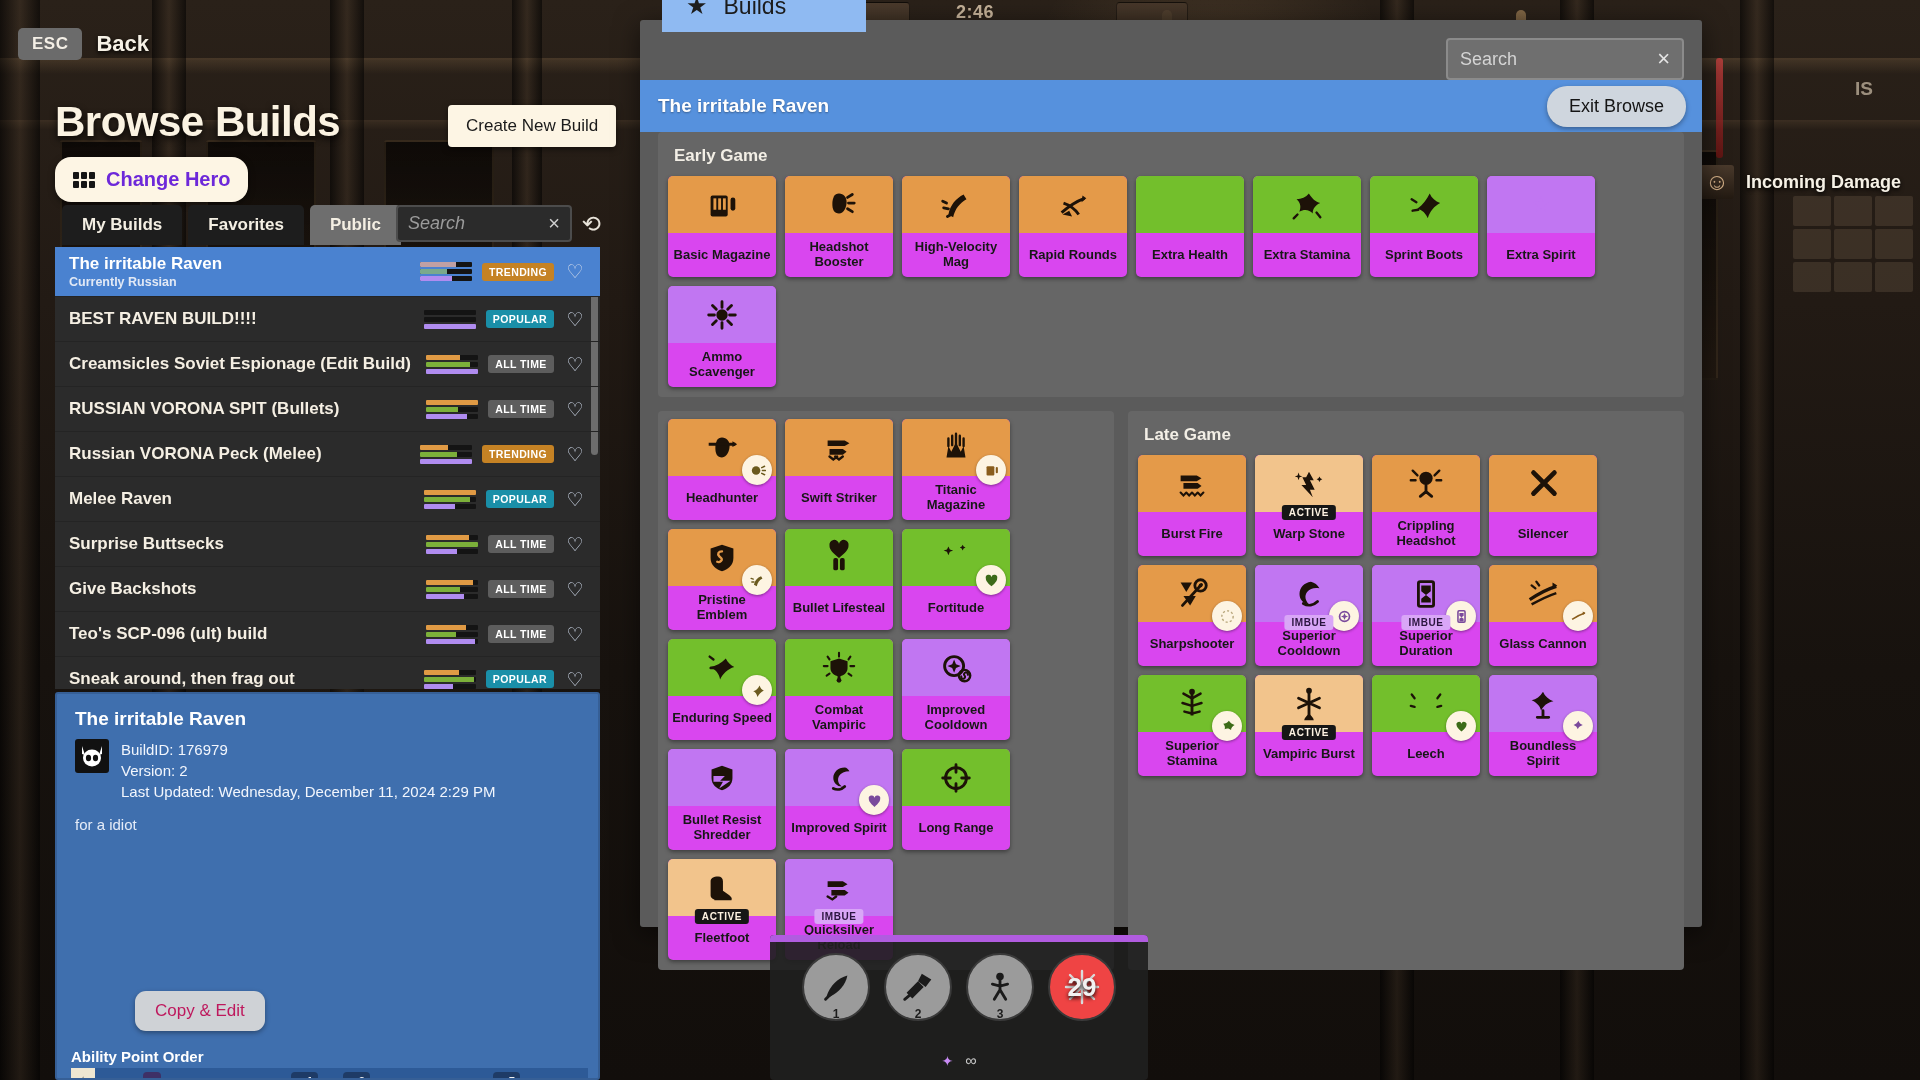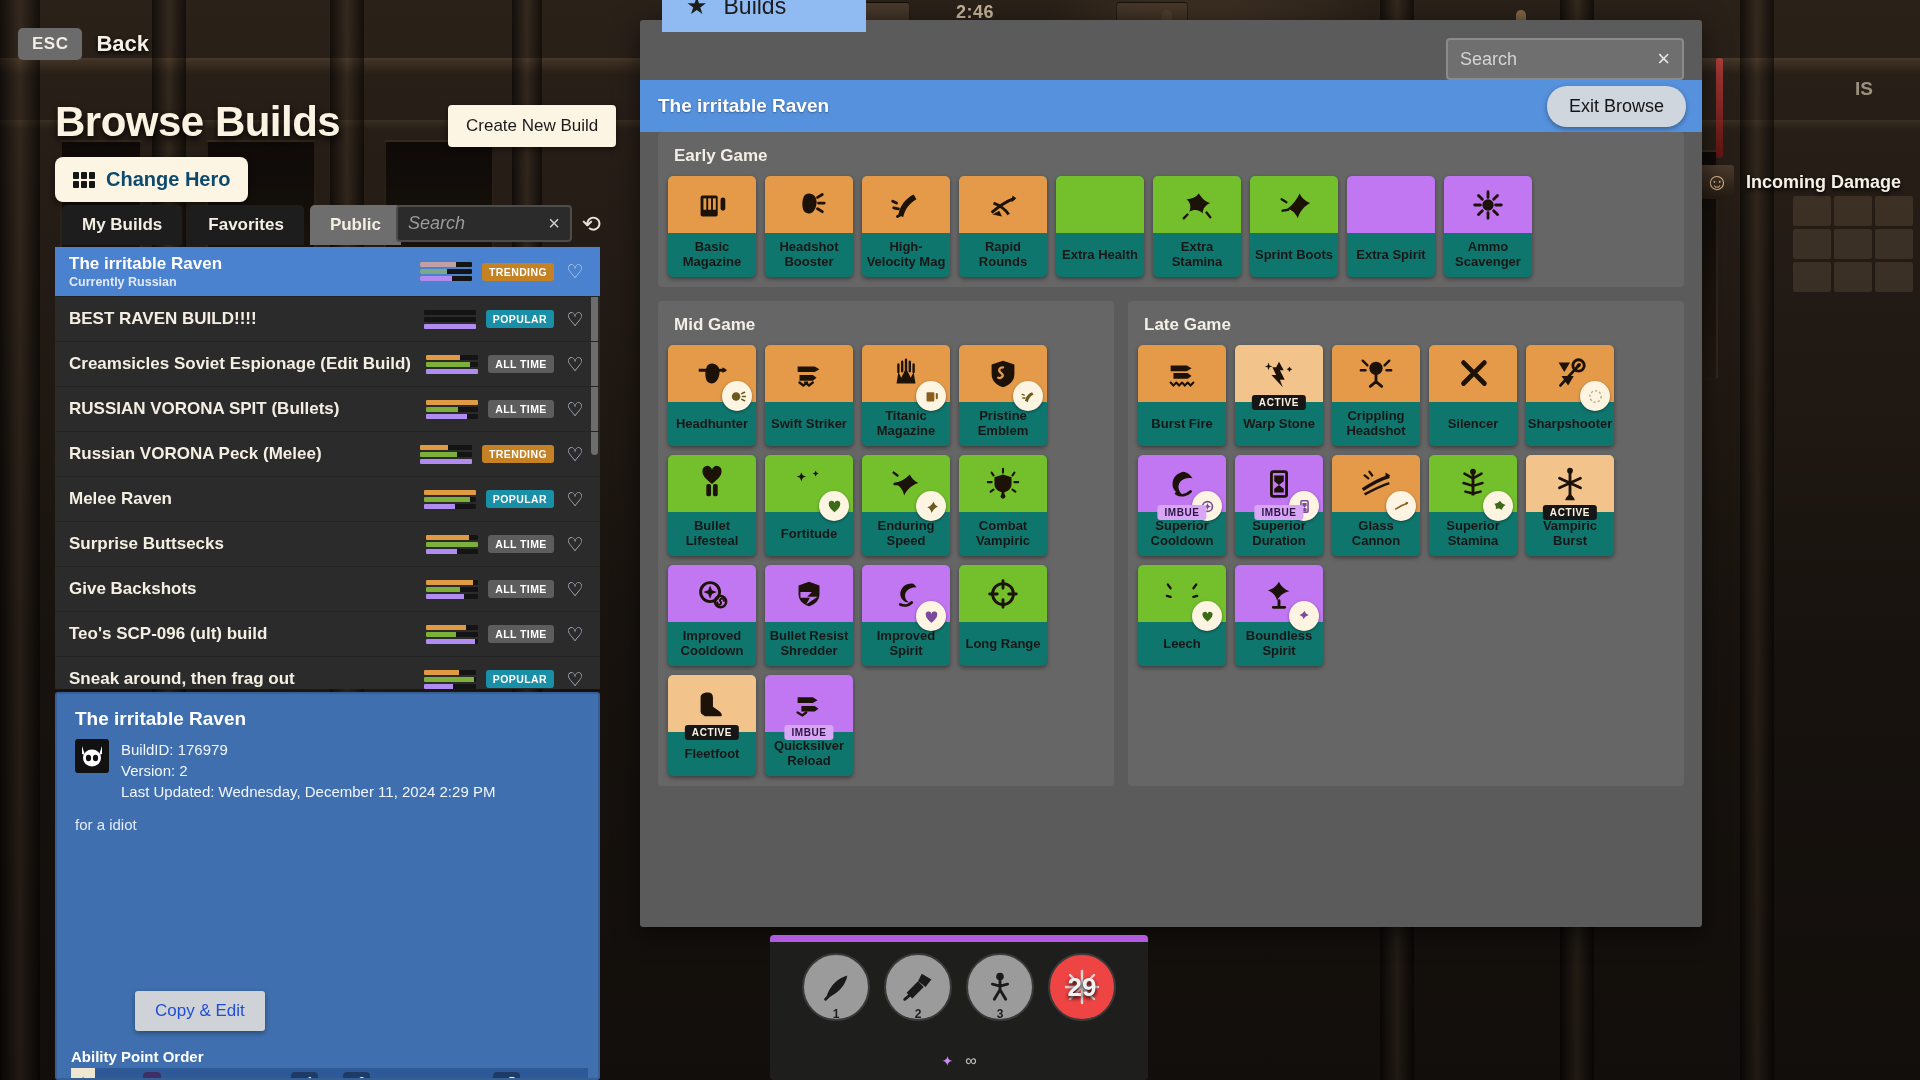--- a/index.html
+++ b/index.html
@@ -92,22 +92,22 @@
   }
   #create-new-build {
     position: absolute; left: 448px; top: 105px;
     background: #fdf5e4; color: #1b1b1b; font-size: 17px;
     padding: 11px 18px; border-radius: 4px; font-weight: 500;
     box-shadow: 0 2px 6px rgba(0,0,0,.5); cursor: pointer;
     white-space: nowrap;
   }
   #change-hero {
     position: absolute; left: 55px; top: 157px;
-    background: #fdf5e4; color: #0c4a6e; font-size: 20px; font-weight: bold;
-    padding: 11px 18px; border-radius: 8px; cursor: pointer;
+    background: #fdf5e4; color: #6d28d9; font-size: 20px; font-weight: bold;
+    padding: 11px 18px; border-radius: 16px; cursor: pointer;
     display: flex; align-items: center; gap: 11px;
     box-shadow: 0 2px 6px rgba(0,0,0,.5);
   }
   .grid-icon {
     display: inline-grid; grid-template-columns: repeat(3, 6px);
     grid-template-rows: repeat(2, 7px); gap: 2px;
   }
   .grid-icon i { background: #151515; display: block; border-radius: 1px; }
 
   
@@ -179,22 +179,22 @@
   #detail-meta { display: flex; gap: 12px; margin-top: 9px; }
   #hero-avatar {
     width: 34px; height: 34px; background: #111; border-radius: 3px;
     display: flex; align-items: center; justify-content: center; flex: none;
   }
   #hero-avatar svg { display: block; }
   .meta-line { color: #f2f6fd; font-size: 15px; line-height: 21px; font-weight: 500; }
   #detail-desc { color: #e5ecf8; font-size: 15px; margin-top: 14px; }
   #copy-edit {
     position: absolute; left: 78px; top: 297px;
-    background: #cfd2d6; color: #1d4ed8; font-size: 17px;
-    padding: 10px 20px; border-radius: 3px; cursor: pointer;
+    background: #cfd2d6; color: #be185d; font-size: 17px;
+    padding: 10px 20px; border-radius: 11px; cursor: pointer;
     box-shadow: 0 2px 5px rgba(0,0,0,.35);
   }
   #apo-label {
     position: absolute; left: 14px; top: 354px;
     color: #ffffff; font-size: 15px; font-weight: bold;
   }
   #apo-grid {
     position: absolute; left: 14px; top: 374px; width: 517px;
     display: flex; background: #2f5d9c;
   }
@@ -285,23 +285,23 @@
   .section {
     background: #666666; border-radius: 4px; padding: 8px 10px 10px;
   }
   .section-title {
     color: #f3efe6; font-size: 17px; font-weight: bold;
     padding: 6px 4px 10px 6px;
   }
   .item-grid { display: flex; flex-wrap: wrap; gap: 9px; }
 
   .item {
-    width: 88px; border-radius: 5px; overflow: hidden;
+    width: 108px; border-radius: 5px; overflow: hidden;
     box-shadow: 0 2px 4px rgba(0,0,0,.4); cursor: pointer;
-    background: #0f766e; display: flex; flex-direction: column;
+    background: #d946ef; display: flex; flex-direction: column;
   }
   .item-art {
     position: relative; height: 57px;
     display: flex; align-items: center; justify-content: center;
   }
   .item-art svg { display: block; }
   .item.weapon  .item-art { background: #e49a49; }
   .item.vitality .item-art { background: #73bf2c; }
   .item.spirit  .item-art { background: #c176f2; }
   .item.weapon-l .item-art { background: #f2c48c; }
@@ -826,21 +826,20 @@
                   <path d="M20 6v6M20 28v6M6 20h6M28 20h6M10 10l4 4M26 26l4 4M30 10l-4 4M14 26l-4 4" stroke="#1d1208" stroke-width="3" stroke-linecap="round"></path>
                 </svg>
               </span>
             </div>
             <div class="item-name">Ammo Scavenger</div>
           </div>
         </div>
     </div>
     <div id="midlate">
       <div class="section" id="mid-section">
-        <div class="section-title">Mid Game</div>
         <div class="item-grid" id="mid-grid">
             <div class="item weapon">
               <div class="item-art">
                 <span>
                   <svg width="38" height="38" viewBox="0 0 40 40" aria-hidden="true">
                     <path d="M20 9c5 0 8 4 8 9s-3 12-8 12-7-4-7-10 2-11 7-11z" fill="#1d1208"></path>
                     <path d="M6 16h28" stroke="#1d1208" stroke-width="3"></path>
                     <path d="M31 13l5 3-5 3z" fill="#1d1208"></path>
                   </svg>
                 </span>

